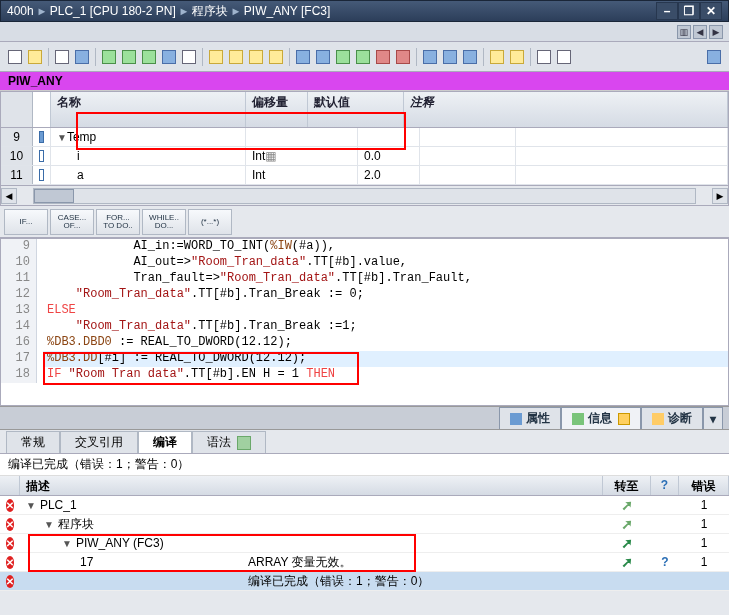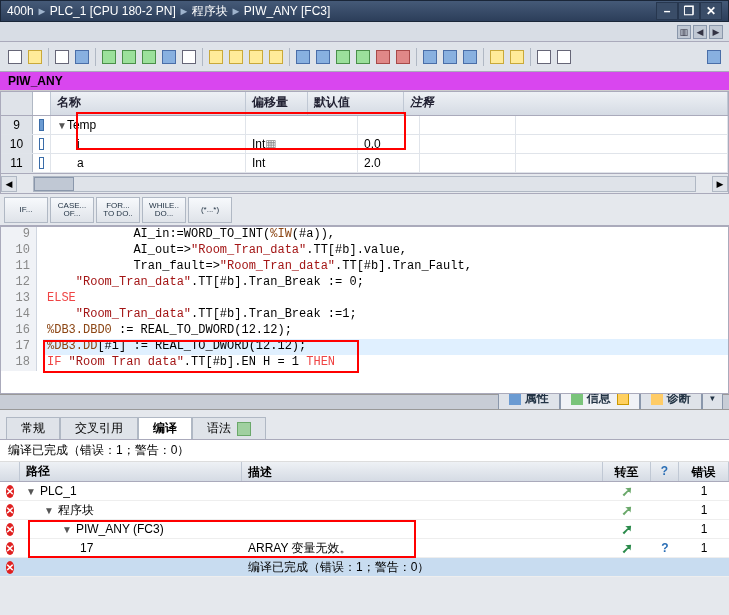--- a/index.html
+++ b/index.html
@@ -20,21 +20,21 @@
   .toolbar .sq.y { background:#ffeb99; border-color:#c9a93a;}
   .toolbar .sq.g { background:#9be09b; border-color:#4a8f4a;}
   .toolbar .sq.r { background:#e08888; border-color:#a84a4a;}
   .toolbar .sq.b { background:#88b0e0; border-color:#4a6ea8;}
   .toolbar .right { margin-left:auto; display:flex; gap:2px;}
 
   .pane-label { font-weight:bold; padding:2px 8px; background:#d946ef; border-bottom:1px solid #ccc;}
   
   .var-table { border:1px solid #aab; background:#fff; }
   .vt-head, .vt-row { display:flex; }
-  .vt-head { background:linear-gradient(#eef1f5,#d5dbe4); border-bottom:1px solid #aab; height:24px;}
+  .vt-head { background:linear-gradient(#eef1f5,#d5dbe4); border-bottom:1px solid #aab; height:36px;}
   .vt-head > div { border-right:1px solid #c0c8d4; padding:2px 6px; font-weight:bold; color:#223;}
   .vt-row { height:19px; border-bottom:1px solid #e0e4ea;}
   .vt-row > div { border-right:1px solid #e0e4ea; padding:1px 6px; display:flex; align-items:center;}
   .rn { width:32px; background:#dfe3e9; text-align:center; justify-content:center; border-right:1px solid #b0b8c4 !important;}
   .ic { width:18px; background:#fff; justify-content:center;}
   .c-name { width:195px; }
   .c-type { width:112px; }
   .c-off  { width:62px; }
   .c-def  { width:96px; }
   .c-com  { flex:1;font-style:italic; }
@@ -55,28 +55,28 @@
   .code-line { display:flex; height:16px;}
   .code-ln { width:36px; text-align:right; padding-right:6px; color:#888; background:#f0f2f6; border-right:1px solid #d0d6e0;}
   .code-gut { width:6px; background:#fff;}
   .code-txt { flex:1; white-space:pre; padding-left:4px;}
   .kw-blue { color:#ef4444; }
   .kw-str  { color:#a31515;}
   .kw-lit  { color:#8b4513;}
   .kw-grn  { color:#008000;}
   .sel-line { background:#e0f0ff;}
 
-  .prop-tabs { height:16px; display:flex; justify-content:flex-end; align-items:flex-end; background:#c8cdd6; border-top:1px solid #999; border-bottom:1px solid #999; padding-right:6px; gap:0;font-family:Liberation Mono, monospace;}
+  .prop-tabs { height:24px; display:flex; justify-content:flex-end; align-items:flex-end; background:#c8cdd6; border-top:1px solid #999; border-bottom:1px solid #999; padding-right:6px; gap:0;}
   .ptab { height:22px; padding:0 10px; display:flex; align-items:center; gap:4px; background:#dfe3e9; border:1px solid #8a97ab; border-bottom:none; cursor:pointer; font-weight:bold; color:#234;}
   .ptab.active { background:#f0f2f6; }
   .ptab .ic-s { width:12px; height:12px; background:#6b9bd2; display:inline-block;}
   .ptab .ic-i { width:12px; height:12px; background:#7ac47a; display:inline-block;}
   .ptab .ic-d { width:12px; height:12px; background:#ffcc66; display:inline-block;}
 
-  .sub-tabs { height:30px; display:flex; align-items:flex-end; background:#e5e8ed; border-bottom:1px solid #aab; padding-left:6px;}
+  .sub-tabs { height:24px; display:flex; align-items:flex-end; background:#e5e8ed; border-bottom:1px solid #aab; padding-left:6px;}
   .stab { height:22px; padding:0 14px; display:flex; align-items:center; background:#dfe3e9; border:1px solid #b0b8c4; border-bottom:none; cursor:pointer;}
   .stab.active { background:#fff; font-weight:bold;}
   .stab .refresh { margin-left:6px; width:14px; height:14px; background:#a0d0a0; border:1px solid #6aa86a;}
 
   .status-ln { padding:2px 8px; background:#fff; border-bottom:1px solid #ddd;}
   .res-head { display:flex; background:linear-gradient(#eef1f5,#d5dbe4); height:20px; border-bottom:1px solid #aab;}
   .res-head > div { border-right:1px solid #c0c8d4; padding:2px 6px; font-weight:bold;}
   .res-body { background:#fff; }
   .res-row { display:flex; height:19px; align-items:center; border-bottom:1px solid #eee;}
   .res-row > div { padding:0 6px;}
@@ -380,21 +380,20 @@
   <div class="stab">
       <span>语法</span>
       <span class="refresh"></span>
     </div>
 </div>
 
 <div class="status-ln">编译已完成（错误：1；警告：0）</div>
 
 <div class="res-head">
   <div class="rc-ic"></div>
-  <div class="rc-path">路径</div>
   <div class="rc-desc">描述</div>
   <div class="rc-go">转至</div>
   <div class="rc-q">?</div>
   <div class="rc-err">错误</div>
 </div>
 <div class="res-body rel" id="res-body">
   <div class="red-box" style="left:28px; top:38px; width:388px; height:38px;"></div>
 <div class="res-row">
       <div class="rc-ic">
         <div class="err-ic">✕</div>

